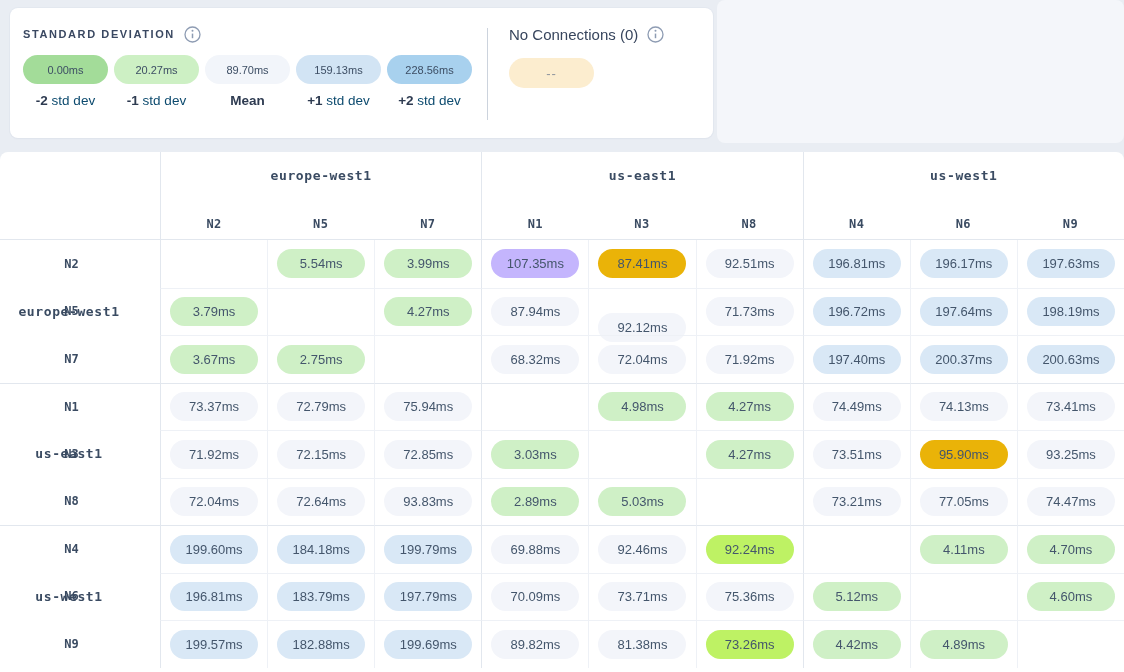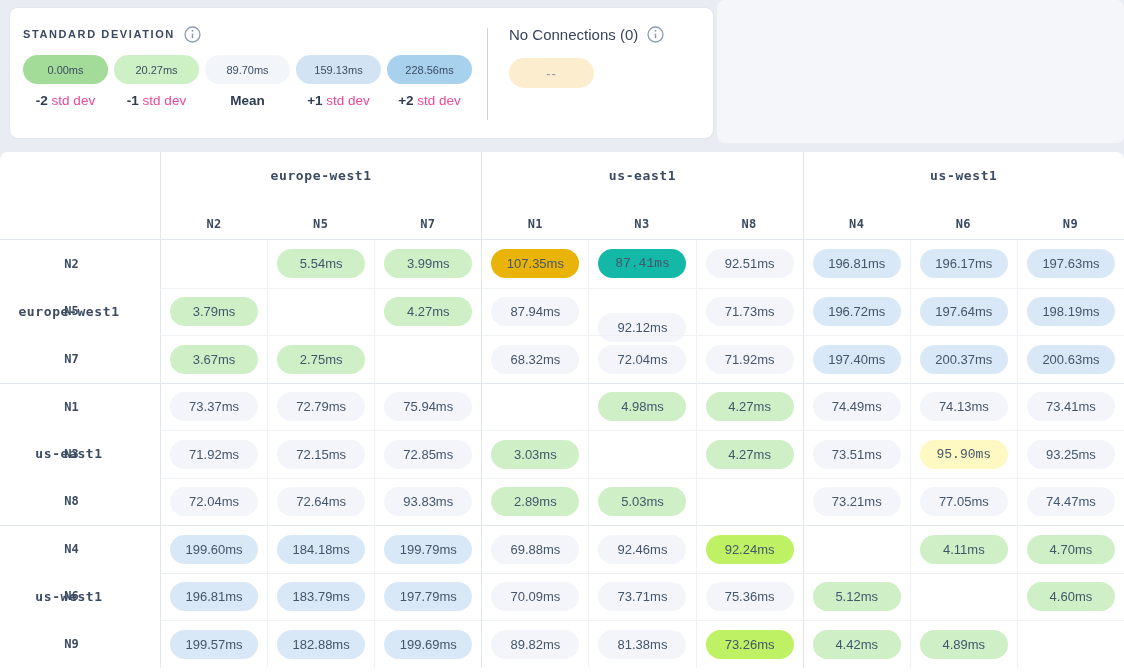--- a/index.html
+++ b/index.html
@@ -28,21 +28,21 @@
   .info{display:inline-flex;align-items:center;cursor:pointer;}
   .stops{display:flex;gap:6px;margin-top:12px;}
   .stop{width:85px;display:flex;flex-direction:column;align-items:center;}
   .stop-pill{
     width:85px;height:29px;border-radius:15px;
     display:flex;align-items:center;justify-content:center;
     font-size:11px;color:#3d4e64;box-sizing:border-box;
   }
   .stop-label{margin-top:9px;font-size:13.5px;white-space:nowrap;}
   .stop-label b{color:#2e3b51;font-weight:bold;}
-  .stop-label span{color:#ec4899;}
+  .stop-label span{color:#0c4a6e;}
   .vdiv{
     position:absolute;left:477px;top:20px;height:92px;width:1px;background:#ccd3dd;
   }
   .leg-right{padding:17px 0 0 23px;margin-left:24px;}
   .nc-label{font-size:15px;color:#37455d;}
   .nc-pill{
     margin-top:15px;width:85px;height:30px;border-radius:15px;
     display:flex;align-items:center;justify-content:center;
     font-size:13px;color:#8f959e;letter-spacing:1px;
   }
@@ -153,24 +153,24 @@
         <span>N2</span>
       </div>
       <div class="cell gl"></div>
       <div class="cell il">
         <span class="pill" style="background: rgb(207, 240, 198);">5.54ms</span>
       </div>
       <div class="cell il">
         <span class="pill" style="background: rgb(207, 240, 198);">3.99ms</span>
       </div>
       <div class="cell gl">
-        <span class="pill" style="background: #eab308;">107.35ms</span>
-      </div>
-      <div class="cell il">
-        <span class="pill" style="background: #14b8a6; font-family: Liberation Mono, monospace;">87.41ms</span>
+        <span class="pill" style="background: #c4b5fd;">107.35ms</span>
+      </div>
+      <div class="cell il">
+        <span class="pill" style="background: #eab308;">87.41ms</span>
       </div>
       <div class="cell il">
         <span class="pill" style="background: rgb(243, 245, 250);">92.51ms</span>
       </div>
       <div class="cell gl">
         <span class="pill" style="background: rgb(217, 232, 246);">196.81ms</span>
       </div>
       <div class="cell il">
         <span class="pill" style="background: rgb(217, 232, 246);">196.17ms</span>
       </div>
@@ -279,21 +279,21 @@
         <span class="pill" style="background: rgb(207, 240, 198);">3.03ms</span>
       </div>
       <div class="cell il rtop"></div>
       <div class="cell il rtop">
         <span class="pill" style="background: rgb(207, 240, 198);">4.27ms</span>
       </div>
       <div class="cell gl rtop">
         <span class="pill" style="background: rgb(243, 245, 250);">73.51ms</span>
       </div>
       <div class="cell il rtop">
-        <span class="pill" style="background: #fef9c3; font-family: Liberation Mono, monospace;">95.90ms</span>
+        <span class="pill" style="background: #eab308;">95.90ms</span>
       </div>
       <div class="cell il rtop">
         <span class="pill" style="background: rgb(243, 245, 250);">93.25ms</span>
       </div>
       <div class="lcell mono">
         <span>N8</span>
       </div>
       <div class="cell gl rtop">
         <span class="pill" style="background: rgb(243, 245, 250);">72.04ms</span>
       </div>

